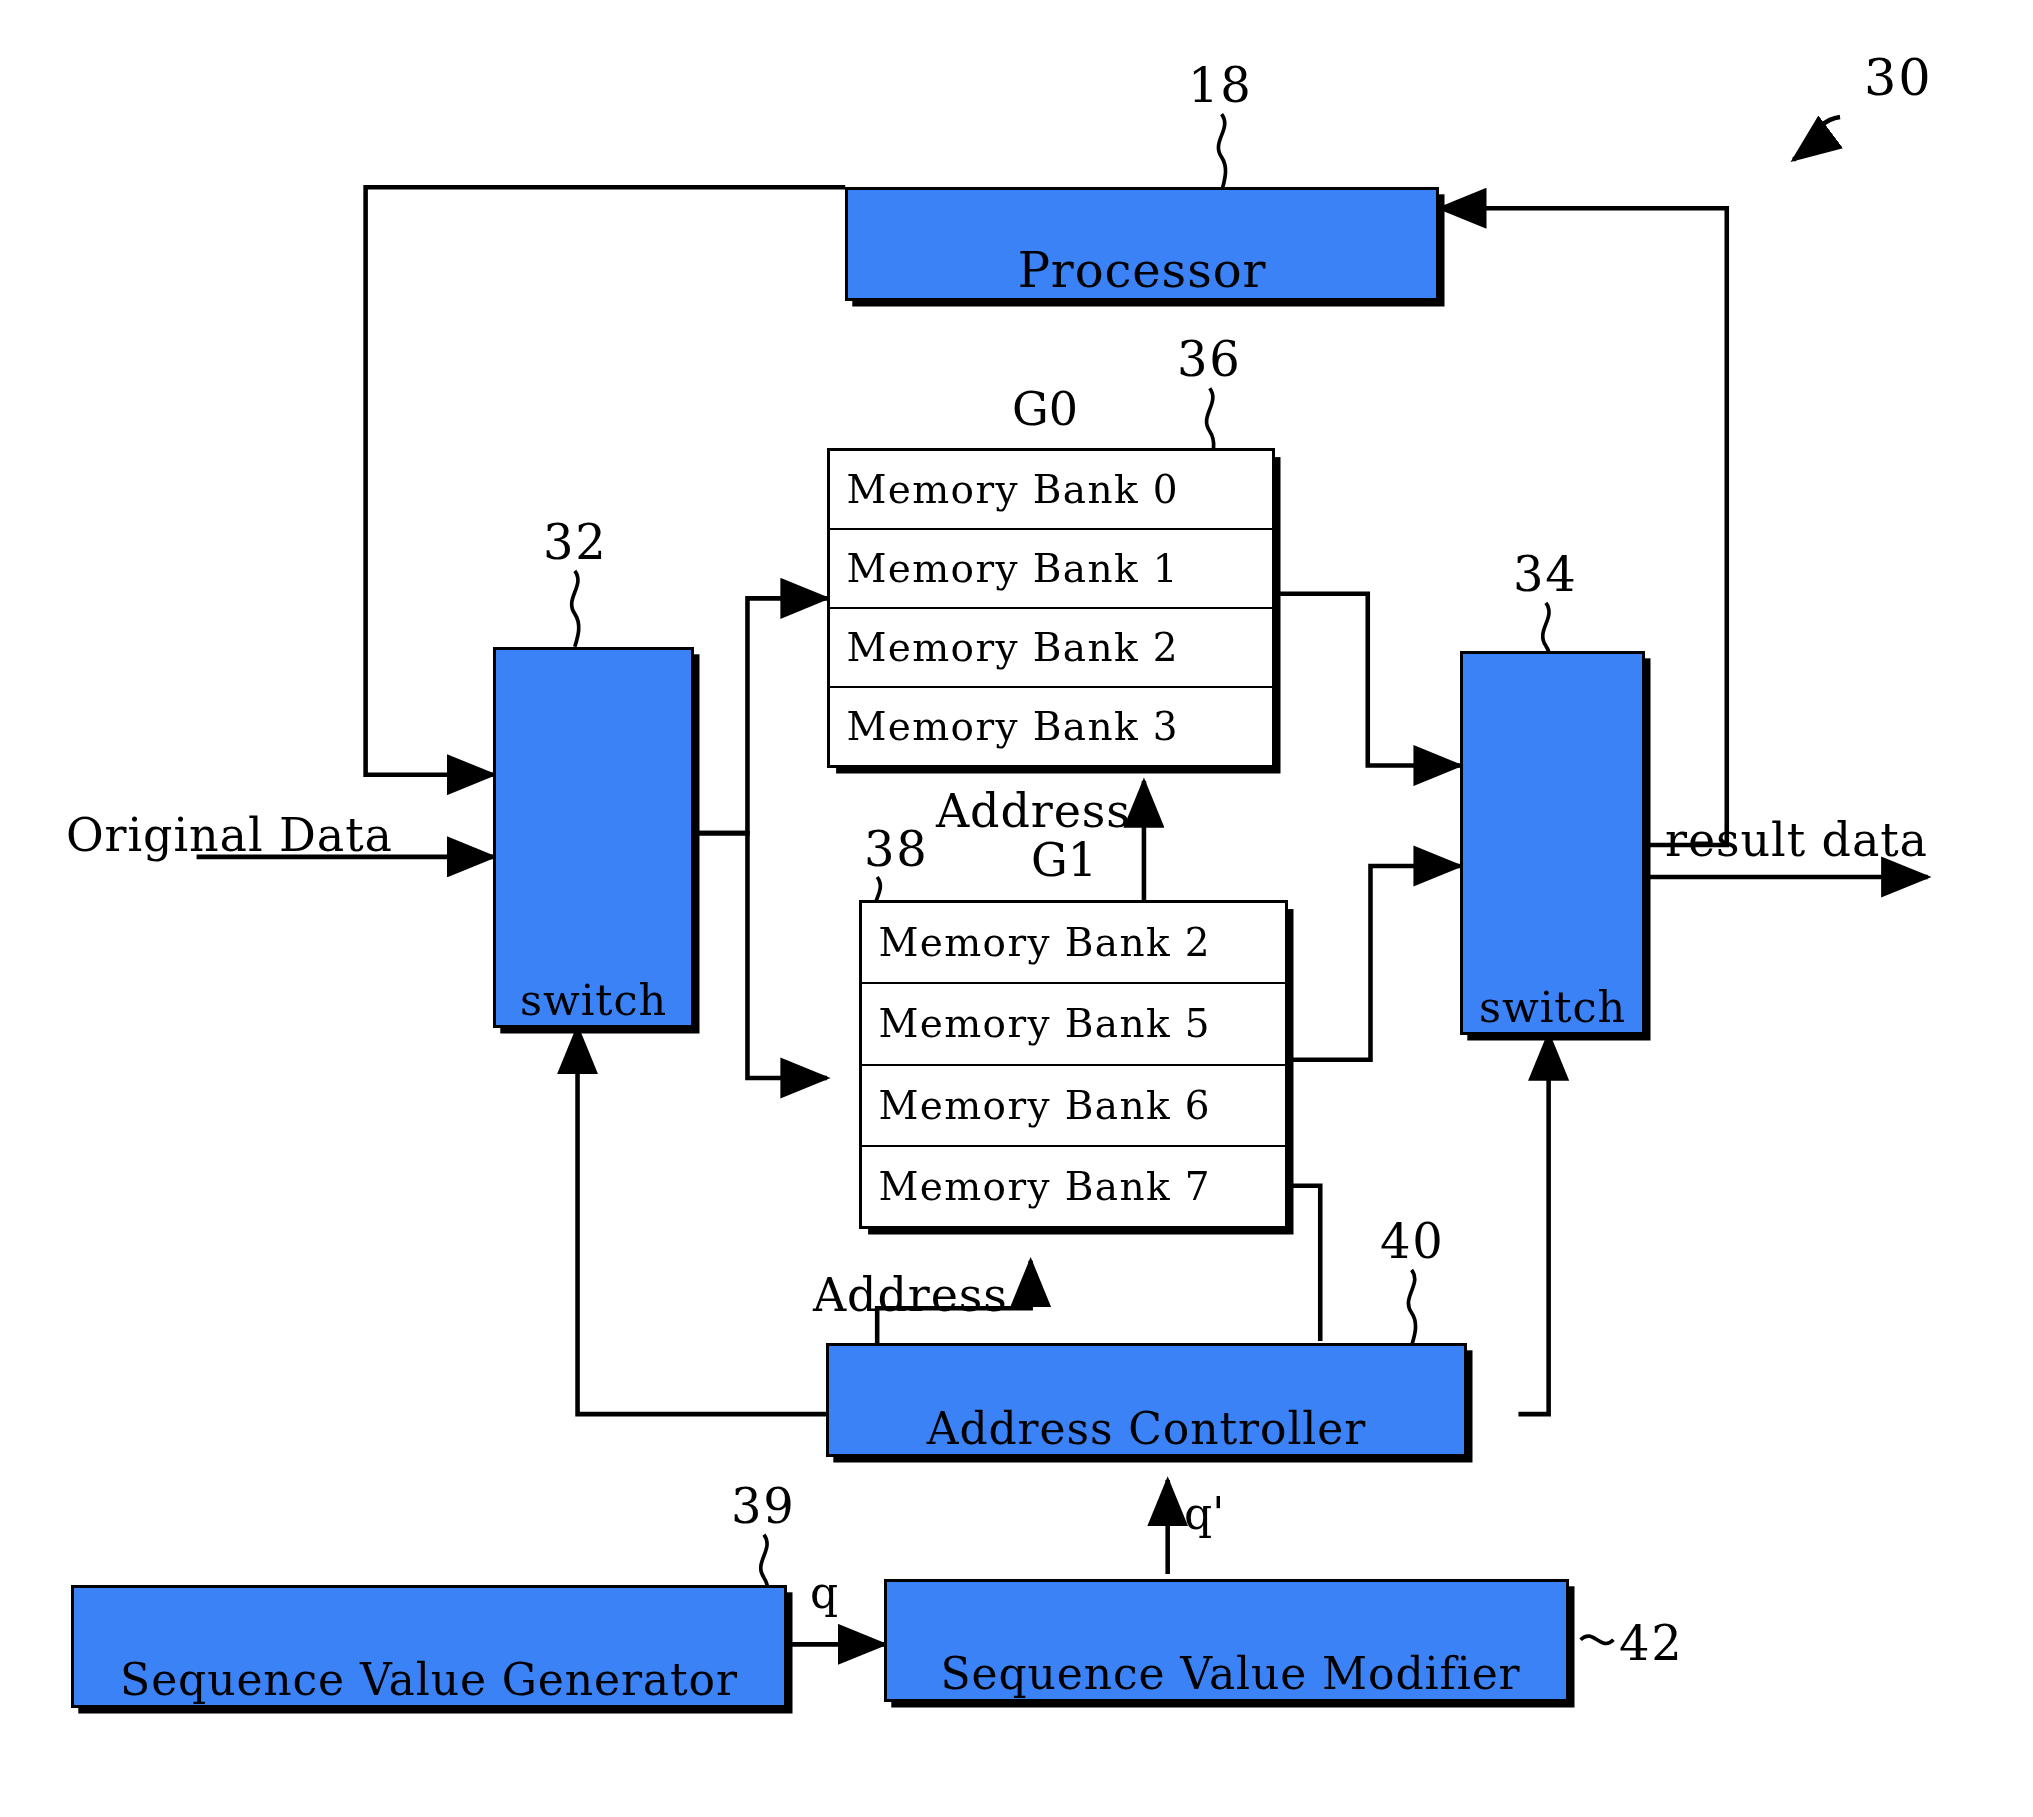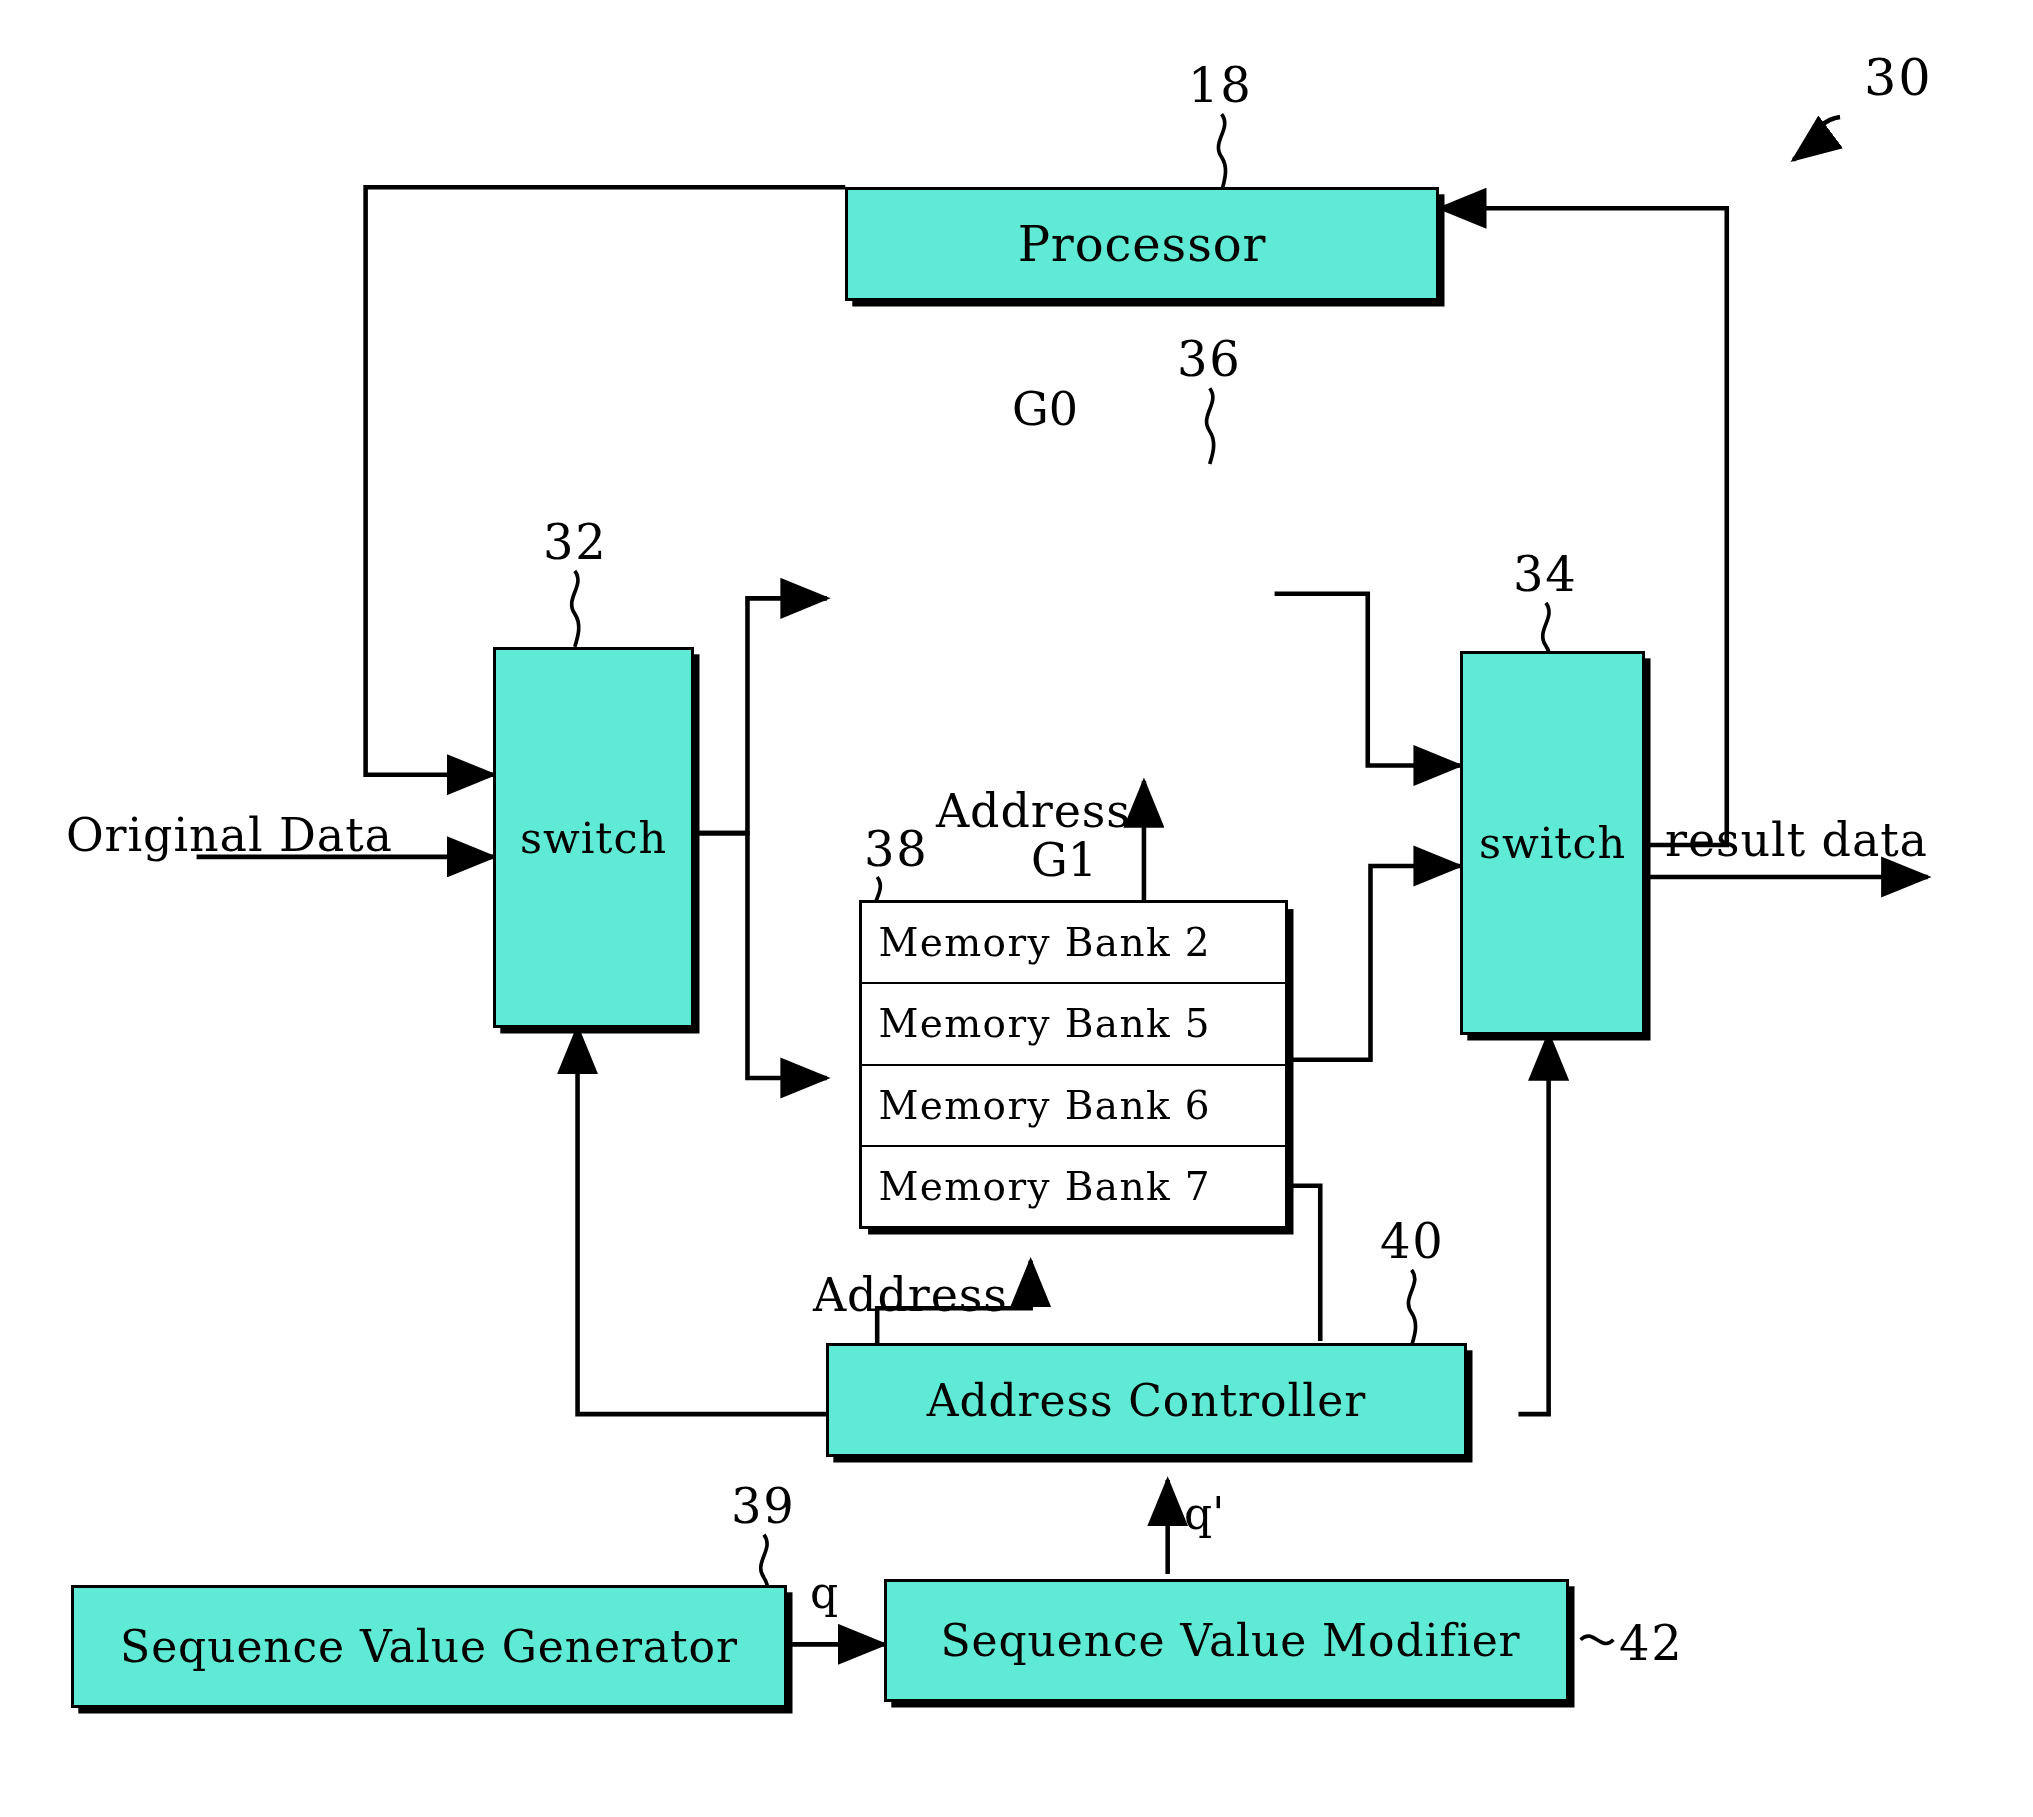--- a/index.html
+++ b/index.html
@@ -2,23 +2,23 @@
 <html style="font-size:14.6px"><head>
 <meta charset="utf-8">
 <title>Patent Figure</title>
 <style>
   html,body{margin:0;padding:0;background:#ffffff;}
   body{width:2033px;height:1817px;overflow:hidden;
        font-family:"DejaVu Serif", serif;color:#000;}
   #fig{position:relative;width:2033px;height:1817px;background:#fff;}
 
   
-  .box{position:absolute;box-sizing:border-box;background:#5eead4;
+  .box{position:absolute;box-sizing:border-box;background:#3b82f6;
        border:3.7px solid #000;
-       display:flex;align-items:center;justify-content:center;
+       display:flex;align-items:flex-end;justify-content:center;
        box-shadow:6.4px 6.4px 0 -0.9px #000;}
   .box .lbl{font-family:"DejaVu Serif",serif;white-space:nowrap;
             letter-spacing:0.9px;}
 
   
   .bankgroup{position:absolute;box-sizing:border-box;background:#fff;
              border:3.7px solid #000;box-shadow:7.3px 7.3px 0 -1.8px #000;
              display:flex;flex-direction:column;}
   .bankrow{flex:1;box-sizing:border-box;border-bottom:2.7px solid #000;
            display:flex;align-items:center;padding-left:16.4px;}
@@ -98,20 +98,34 @@
   </div>
 
   <div class="box" style="left:493px;top:647px;width:201px;height:381px;">
     <span class="lbl" style="font-size:43px;">switch</span>
   </div>
 
   <div class="box" style="left:1460px;top:651px;width:185px;height:384px;">
     <span class="lbl" style="font-size:43px;">switch</span>
   </div>
 
+  <div class="bankgroup" style="left:827px;top:448px;width:448px;height:320px;">
+    <div class="bankrow">
+      <span class="lbl">Memory Bank 0</span>
+    </div>
+    <div class="bankrow">
+      <span class="lbl">Memory Bank 1</span>
+    </div>
+    <div class="bankrow">
+      <span class="lbl">Memory Bank 2</span>
+    </div>
+    <div class="bankrow">
+      <span class="lbl">Memory Bank 3</span>
+    </div>
+  </div>
 
   <div class="bankgroup" style="left:859px;top:900px;width:429px;height:329px;">
     <div class="bankrow">
       <span class="lbl">Memory Bank 2</span>
     </div>
     <div class="bankrow">
       <span class="lbl">Memory Bank 5</span>
     </div>
     <div class="bankrow">
       <span class="lbl">Memory Bank 6</span>

